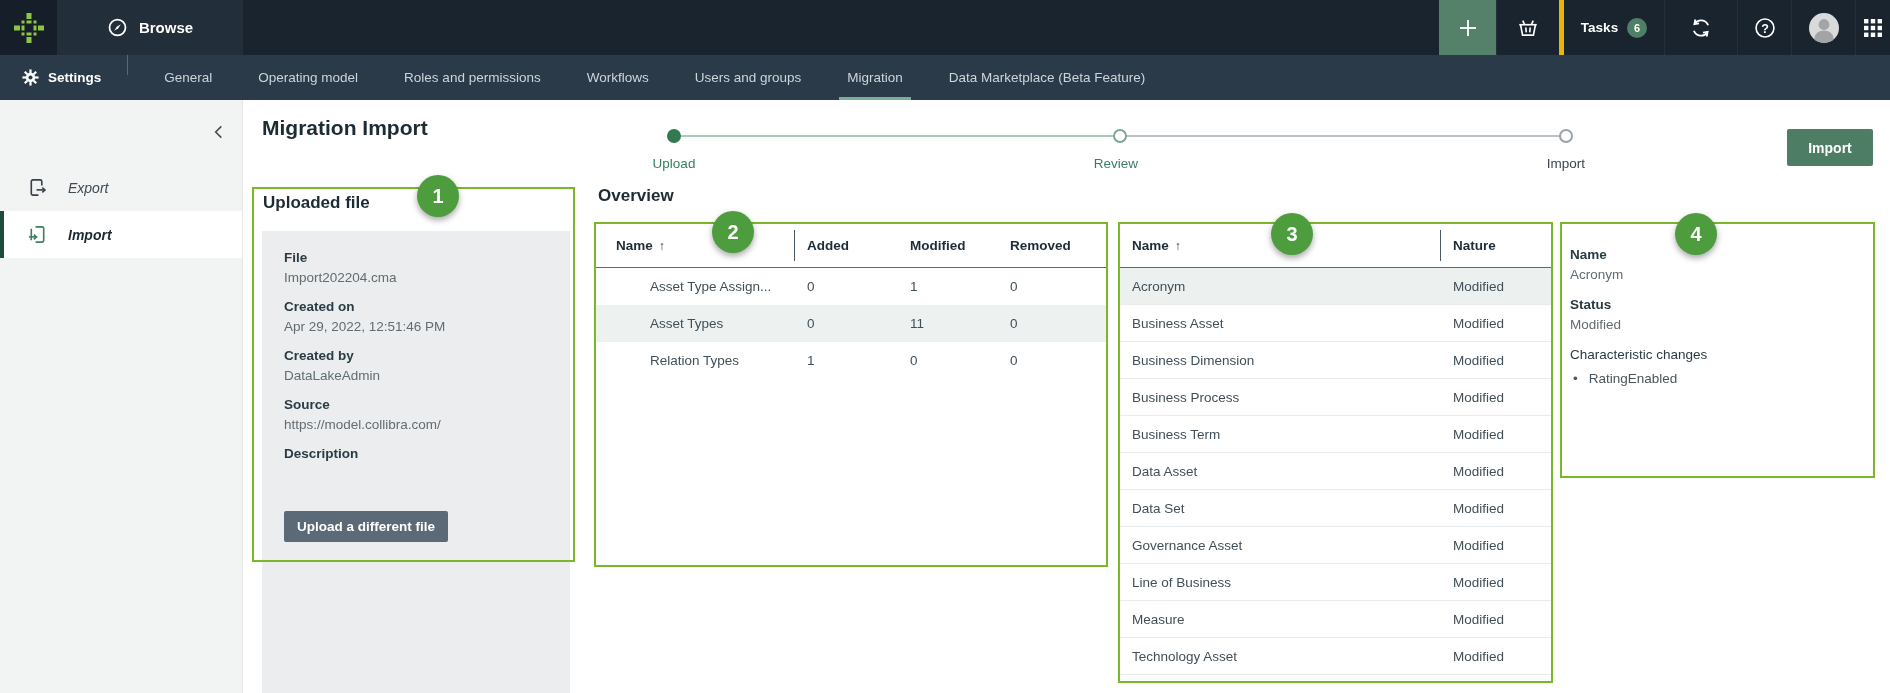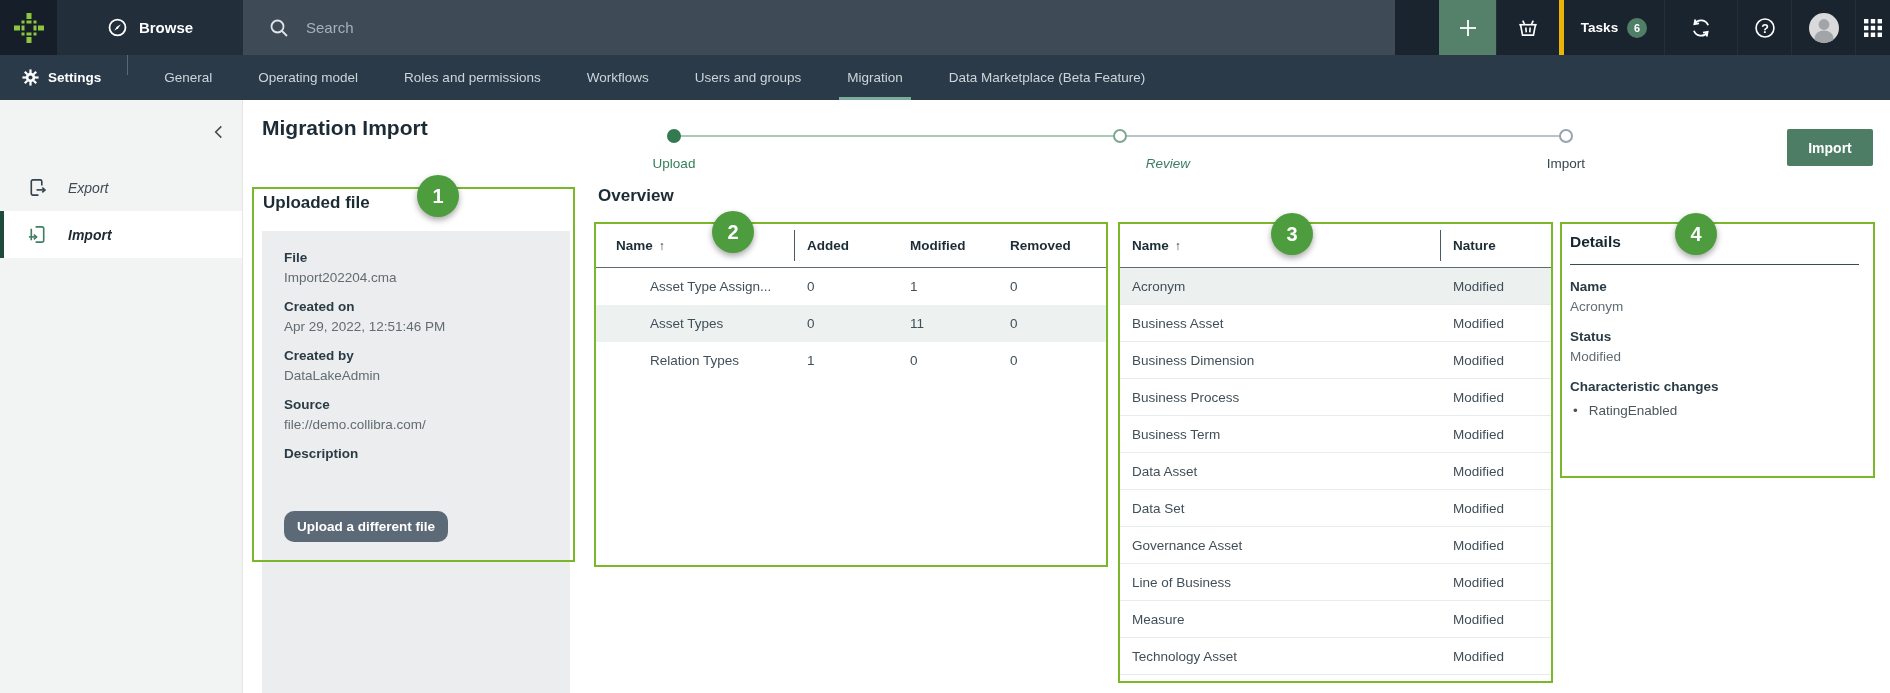--- a/index.html
+++ b/index.html
@@ -48,40 +48,40 @@
   .s-line{position:absolute;top:135px;height:2px;}
   .s-line.done{left:674px;width:446px;background:#a8cab6;}
   .s-line.pending{left:1120px;width:446px;background:#bcc3c8;}
   .s-dot{position:absolute;top:129px;width:14px;height:14px;border-radius:50%;}
   .s-dot.done{left:667px;background:#337a50;}
   .s-circle{position:absolute;top:129px;width:14px;height:14px;border-radius:50%;background:#fff;}
   .s-circle.current{left:1113px;border:2px solid #7fa596;}
   .s-circle.pending{left:1559px;border:2px solid #9aa3aa;}
   .s-label{position:absolute;top:156px;width:100px;text-align:center;font-size:13.5px;}
   .s-label.l1{left:624px;color:#35805a;}
-  .s-label.l2{left:1118px;color:#3b7e66;font-style:italic;}
+  .s-label.l2{left:1066px;color:#3b7e66;}
   .s-label.l3{left:1516px;color:#3a4750;}
 
   
   .anno-box{position:absolute;border:2px solid var(--annotation-green);z-index:4;pointer-events:none;}
   #box1{left:252px;top:187px;width:323px;height:375px;}
   #box2{left:594px;top:222px;width:514px;height:345px;}
   #box3{left:1118px;top:222px;width:435px;height:461px;}
   #box4{left:1560px;top:222px;width:315px;height:256px;}
   .anno-circle{position:absolute;width:42px;height:42px;border-radius:50%;background:var(--annotation-circle);color:#fff;font-weight:bold;font-size:20px;display:flex;align-items:center;justify-content:center;box-shadow:0 3px 6px rgba(0,0,0,.35);z-index:5;}
   #circle1{left:417px;top:175px;} #circle2{left:712px;top:211px;} #circle3{left:1271px;top:213px;} #circle4{left:1675px;top:213px;}
 
   
   .sec-heading{position:absolute;font-size:17px;font-weight:bold;color:#1d2b35;}
   #uf-heading{left:263px;top:193px;} #ov-heading{left:598px;top:186px;}
   .gray-card{position:absolute;left:262px;top:231px;width:308px;height:462px;background:#ebedee;padding:19px 22px;}
   .f-label{font-weight:bold;font-size:13.5px;color:#2a3b45;margin-top:13px;}
   .field:first-child .f-label{margin-top:0;}
   .f-value{font-size:13.5px;color:#626c72;margin-top:5px;min-height:16px;word-break:break-all;}
-  .upload-btn{margin-top:29px;background:#5b6a76;color:#fff;font-weight:bold;font-size:13.5px;border:none;padding:8px 13px;border-radius:10px;cursor:pointer;}
+  .upload-btn{margin-top:29px;background:#5b6a76;color:#fff;font-weight:bold;font-size:13.5px;border:none;padding:8px 13px;border-radius:2px;cursor:pointer;}
 
   
   .dtable{position:absolute;font-size:13.5px;}
   #ov-table{left:596px;top:224px;width:510px;}
   #nt-table{left:1120px;top:224px;width:431px;}
   .t-head{position:relative;display:grid;height:44px;align-items:center;border-bottom:1px solid #5e6b73;font-weight:bold;color:#1d2d37;}
   #ov-table .t-head,#ov-table .t-row{grid-template-columns:178px 116px 100px auto;padding-left:20px;}
   #nt-table .t-head,#nt-table .t-row{grid-template-columns:308px auto;padding-left:12px;}
   .vdiv{position:absolute;top:6px;bottom:6px;width:1px;background:#4a5a64;}
   #ov-table .vdiv{left:198px;} #nt-table .vdiv{left:320px;}
@@ -90,21 +90,21 @@
   .c-added,.c-nature{padding-left:13px;}
   #ov-table .t-row.hl{background:#edf1f0;}
   #nt-table .t-row{border-bottom:1px solid #e9ecec;}
   #nt-table .t-row.hl{background:#ecf1ef;}
   .sort-arrow{font-size:12px;margin-left:6px;color:#1d2d37;}
 
   
   #dt-panel{position:absolute;left:1570px;top:233px;width:293px;}
   .dt-heading{font-size:15.5px;font-weight:bold;color:#16262e;padding-bottom:13px;border-bottom:1px solid #3c4a52;margin-right:4px;}
   #dt-panel .f-label{margin-top:14px;}
-  .changes-label{font-weight:bold;font-size:13.5px;color:#2a3b45;margin-top:14px;}
+  .changes-label{font-weight:normal;font-size:13.5px;color:#2a3b45;margin-top:14px;}
   .bullet-item{display:flex;gap:11px;font-size:13.5px;color:#4a565c;margin-top:9px;padding-left:3px;}
 
   svg{display:block;}
 </style>
 </head>
 <body>
 
 <div class="screen">
 
   <header class="topbar">
@@ -128,29 +128,20 @@
     </div>
     <div class="browse-block">
       <span>
         <svg width="21" height="21" viewBox="0 0 20 20" fill="none" stroke="#fff" stroke-width="1.7">
           <circle cx="10" cy="10" r="7.6"></circle>
           <path d="M6.8 13.2 L9.3 9.3 L13.2 6.8 L10.7 10.7 Z" fill="#fff" stroke="none"></path>
         </svg>
       </span>
       <span>Browse</span>
     </div>
-    <div class="search-block">
-      <span>
-        <svg width="20" height="20" viewBox="0 0 20 20" fill="none" stroke="#dfe5e9" stroke-width="1.8">
-          <circle cx="8.5" cy="8.5" r="6"></circle>
-            <line x1="13" y1="13" x2="18" y2="18"></line>
-        </svg>
-      </span>
-      <input type="text" placeholder="Search" style="">
-    </div>
     <div class="top-spacer"></div>
     <div class="top-actions">
       <button class="plus-btn">
         <svg width="20" height="20" viewBox="0 0 20 20" stroke="#fff" stroke-width="1.8">
           <line x1="10" y1="2" x2="10" y2="18"></line>
             <line x1="2" y1="10" x2="18" y2="10"></line>
         </svg>
       </button>
       <div class="icon-btn basket-btn">
         <svg width="24" height="24" viewBox="0 0 22 22" fill="none" stroke="#fff" stroke-width="1.5">
@@ -293,21 +284,21 @@
     <div class="f-value">Apr 29, 2022, 12:51:46 PM</div>
   </div>
 
   <div class="field">
     <div class="f-label">Created by</div>
     <div class="f-value">DataLakeAdmin</div>
   </div>
 
   <div class="field">
     <div class="f-label">Source</div>
-    <div class="f-value">file://demo.collibra.com/</div>
+    <div class="f-value">https://model.collibra.com/</div>
   </div>
 
   <div class="field">
     <div class="f-label">Description</div>
     <div class="f-value"></div>
   </div>
 </div>
     <button class="upload-btn">Upload a different file</button>
   </div>
 
@@ -402,21 +393,20 @@
   </div>
 
   <div class="t-row">
     <span class="c-name">Technology Asset</span>
     <span class="c-nature">Modified</span>
   </div>
 </div>
   </div>
 
   <div id="dt-panel">
-    <div class="dt-heading">Details</div>
     <div id="dt-fields">
   <div class="field">
     <div class="f-label">Name</div>
     <div class="f-value">Acronym</div>
   </div>
 
   <div class="field">
     <div class="f-label">Status</div>
     <div class="f-value">Modified</div>
   </div>

